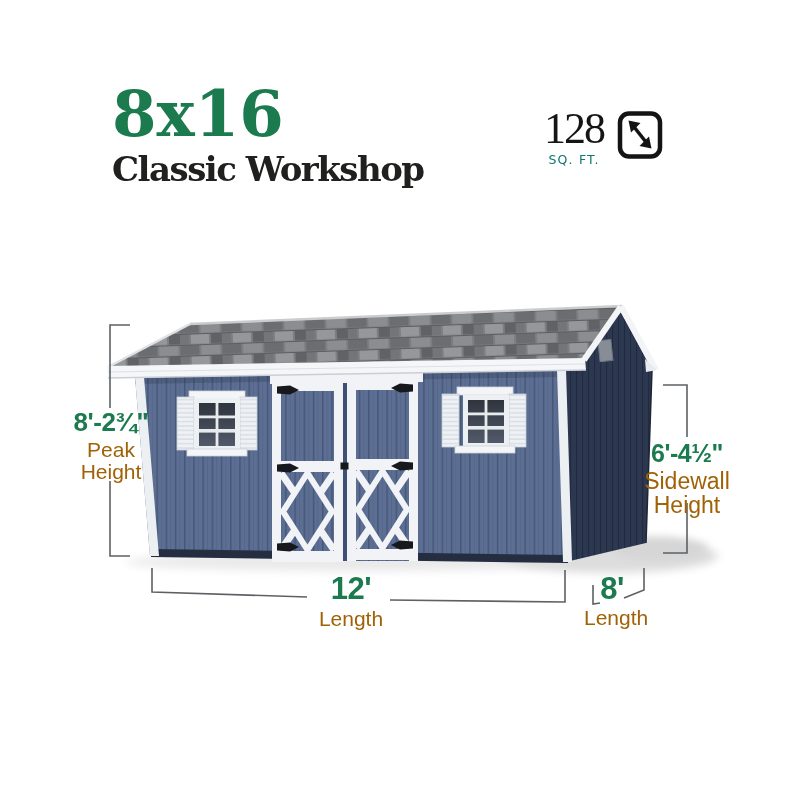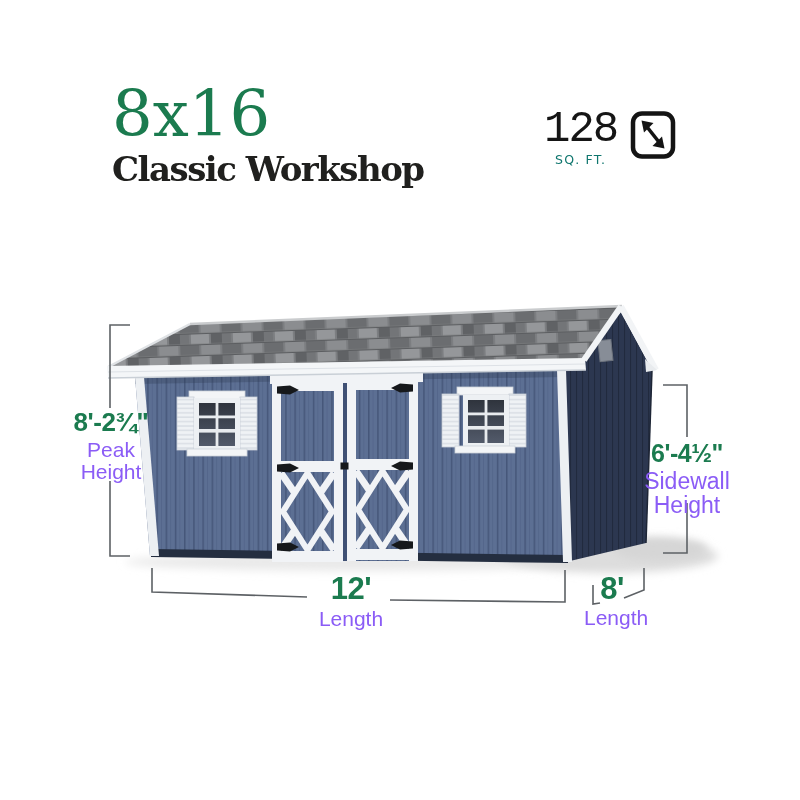--- a/index.html
+++ b/index.html
@@ -3,39 +3,39 @@
 <meta charset="utf-8">
 <style>
   html,body{margin:0;padding:0;background:#ffffff;}
   .canvas{
     position:relative;width:800px;height:800px;overflow:hidden;background:#ffffff;
     font-family:"Liberation Sans","DejaVu Sans",sans-serif;
   }
   
   .title-block{position:absolute;left:112px;top:84px;}
   .size-title{
-    font-family:"DejaVu Serif","Liberation Serif",serif;font-weight:normal;
+    font-family:"DejaVu Serif","Liberation Serif",serif;font-weight:bold;
     font-size:64px;line-height:0.95;color:#1b7b4f;letter-spacing:0;
   }
   .model-title{
     font-family:"DejaVu Serif","Liberation Serif",serif;font-weight:bold;
     font-size:34px;line-height:1.0;color:#20201e;letter-spacing:-1.5px;margin-top:7px;white-space:nowrap;
   }
   
   .sqft-block{position:absolute;left:544px;top:107px;display:flex;align-items:flex-start;}
   .sqft-text{text-align:center;}
-  .sqft-value{font-family:Liberation Mono, monospace;font-weight:400;font-size:44px;line-height:1.0;letter-spacing:-2px;color:#151515;}
+  .sqft-value{font-family:Liberation Serif, serif;font-weight:400;font-size:44px;line-height:1.0;letter-spacing:-2px;color:#151515;}
   .sqft-unit{font-family:"DejaVu Sans",sans-serif;font-size:12.5px;letter-spacing:1.2px;color:#0f766e;margin-top:1px;}
   .sqft-icon{margin-left:13px;margin-top:3px;}
   
   .shed-svg{position:absolute;left:0;top:0;width:800px;height:800px;}
   
   .dim{position:absolute;text-align:center;}
   .dim-value{font-weight:bold;color:#1b7b4f;line-height:1.05;letter-spacing:-0.5px;white-space:nowrap;}
-  .dim-label{color:#8b5cf6;line-height:1.05;margin-top:3px;}
+  .dim-label{color:#a16207;line-height:1.05;margin-top:3px;}
   .dim-peak{left:54px;top:409px;width:114px;}
   .dim-peak .dim-value{font-size:26px;}
   .dim-peak .dim-label{font-size:21px;}
   .dim-sidewall{left:630px;top:440px;width:114px;}
   .dim-sidewall .dim-value{font-size:25px;}
   .dim-sidewall .dim-label{font-size:23px;}
   .dim-length{left:296px;top:573px;width:110px;}
   .dim-length .dim-value{font-size:31px;}
   .dim-length .dim-label{font-size:21px;margin-top:2px;}
   .dim-width{left:584px;top:573px;width:56px;}

